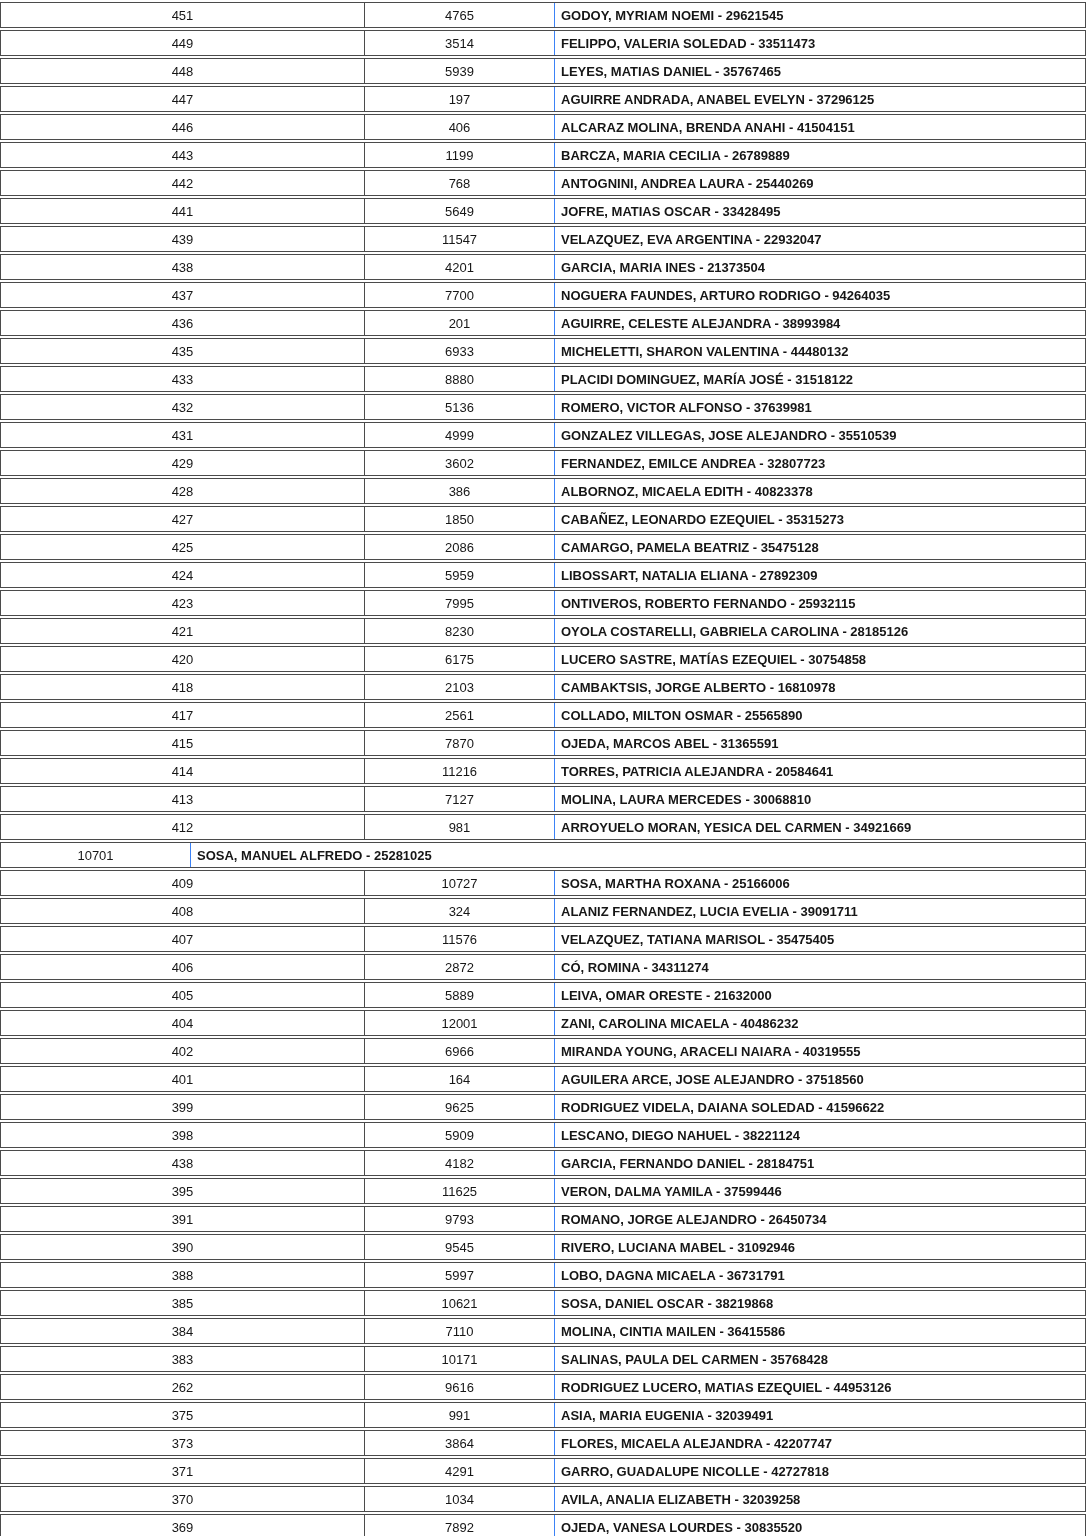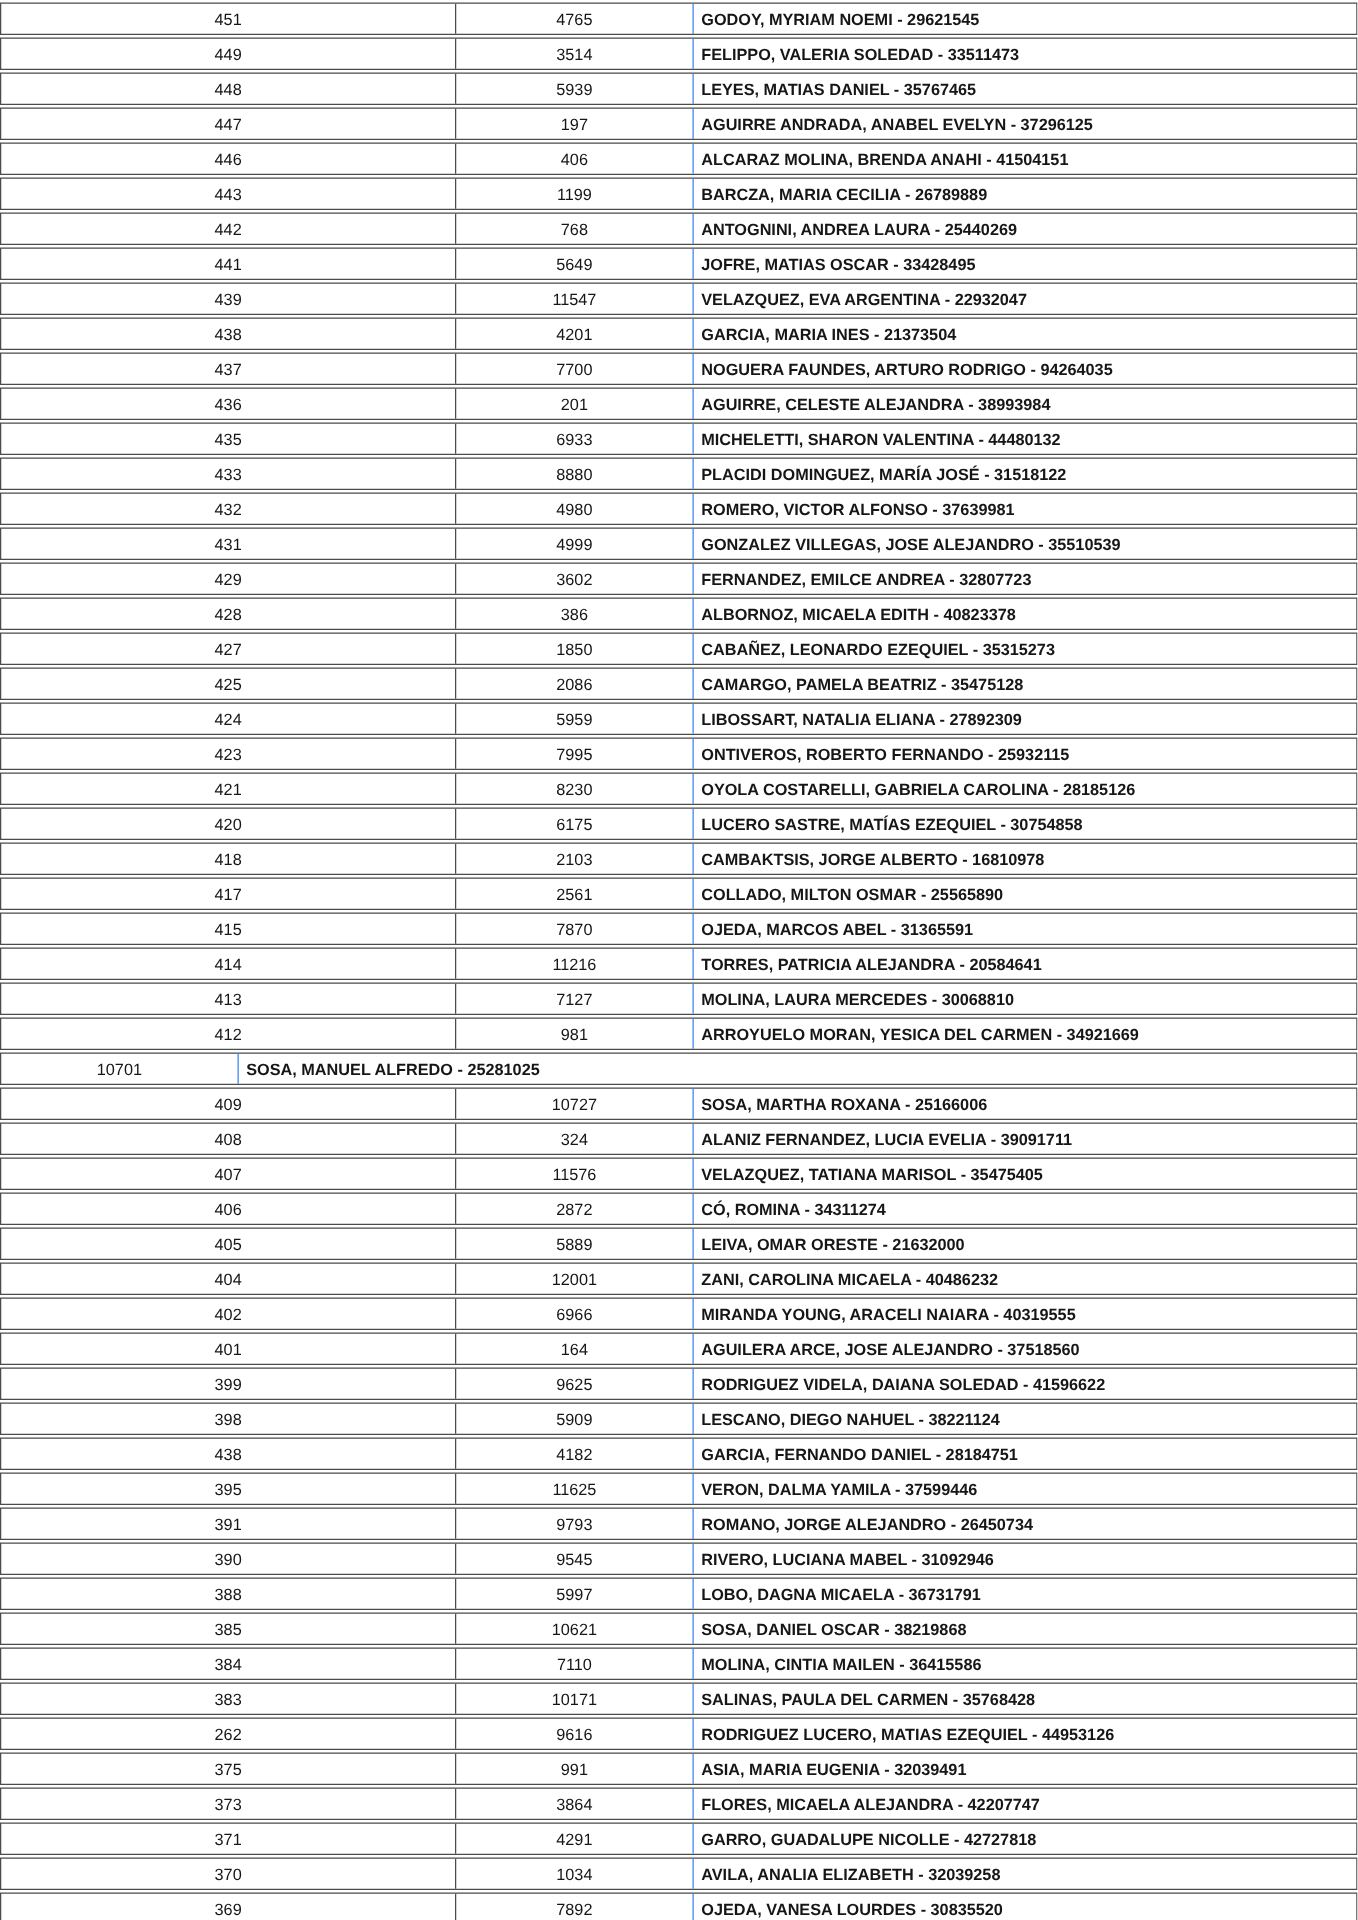--- a/index.html
+++ b/index.html
@@ -133,21 +133,21 @@
   </div>
 
   <div class="row">
     <div class="cell c-number">433</div>
     <div class="cell c-code">8880</div>
     <div class="cell c-person">PLACIDI DOMINGUEZ, MARÍA JOSÉ - 31518122</div>
   </div>
 
   <div class="row">
     <div class="cell c-number">432</div>
-    <div class="cell c-code">4980</div>
+    <div class="cell c-code">5136</div>
     <div class="cell c-person">ROMERO, VICTOR ALFONSO - 37639981</div>
   </div>
 
   <div class="row">
     <div class="cell c-number">431</div>
     <div class="cell c-code">4999</div>
     <div class="cell c-person">GONZALEZ VILLEGAS, JOSE ALEJANDRO - 35510539</div>
   </div>
 
   <div class="row">

